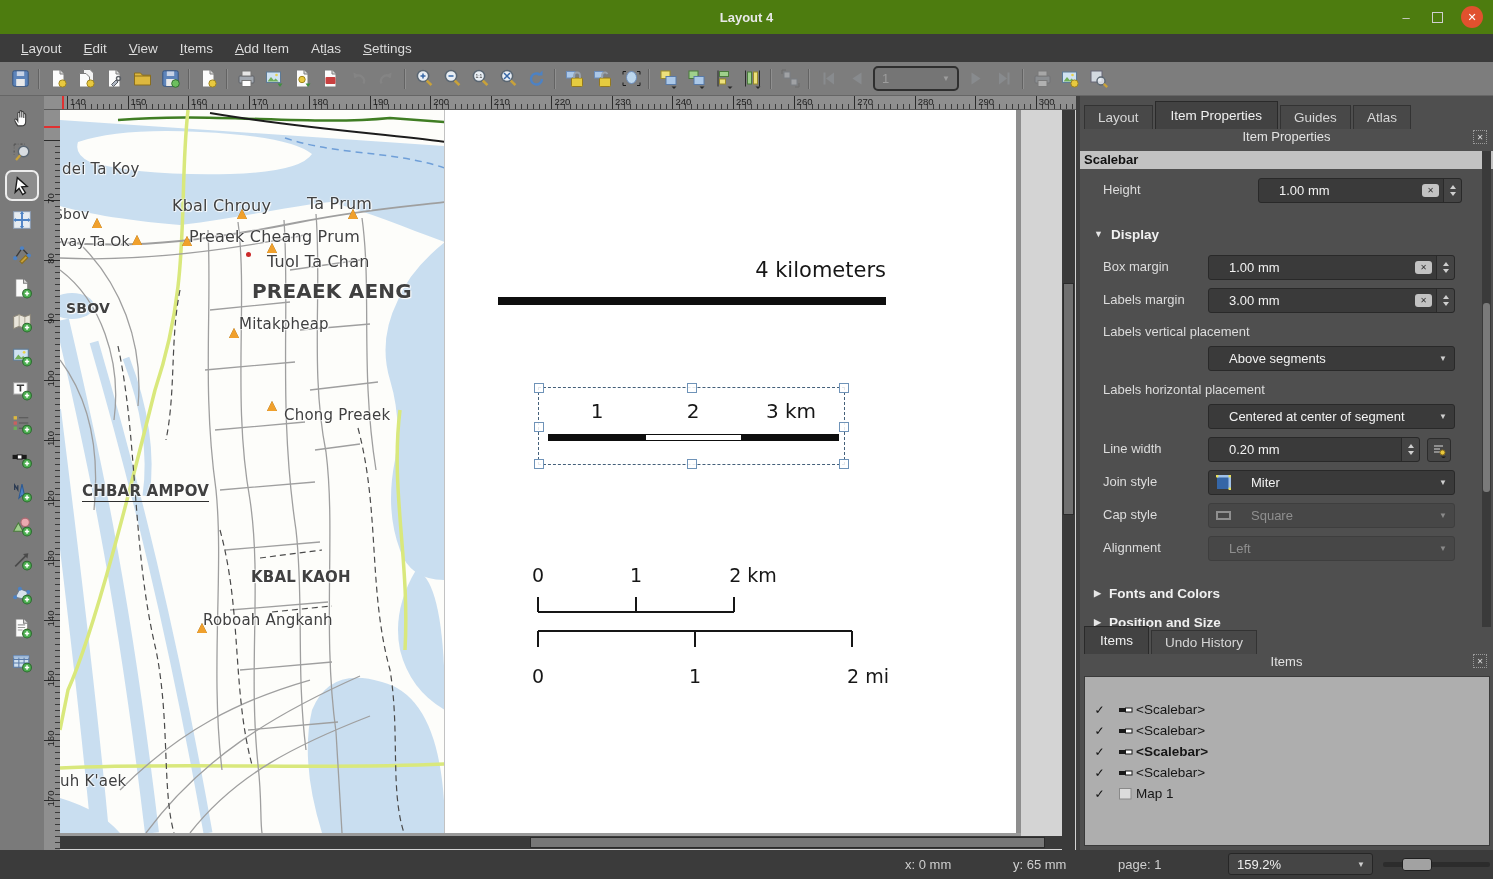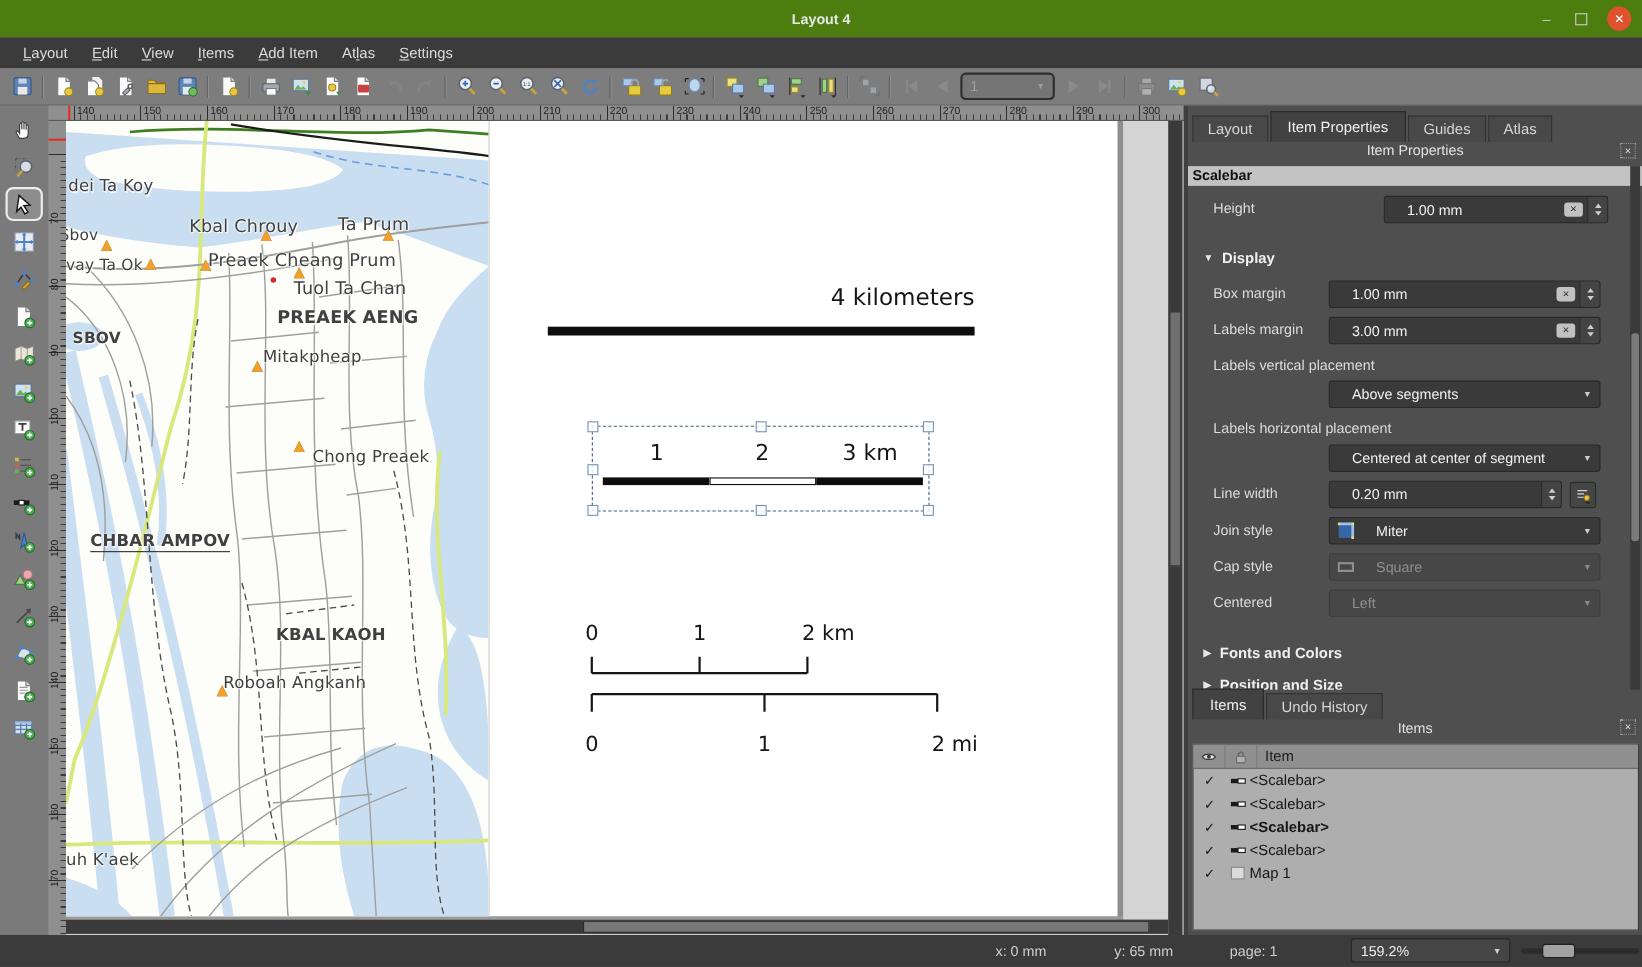--- a/index.html
+++ b/index.html
@@ -641,21 +641,21 @@
         </g>
       </svg>
       <div>
           <span class="mlab" style="left:2px;top:50px;font-size:15px;font-weight:400">dei Ta Koy</span>
           <span class="mlab" style="left:-6px;top:96px;font-size:14px;font-weight:400">Sbov</span>
           <span class="mlab" style="left:0px;top:123px;font-size:14px;font-weight:400">vay Ta Ok</span>
           <span class="mlab" style="left:112px;top:86px;font-size:16px;font-weight:400">Kbal Chrouy</span>
           <span class="mlab" style="left:247px;top:84px;font-size:16px;font-weight:400">Ta Prum</span>
           <span class="mlab" style="left:129px;top:117px;font-size:16px;font-weight:400">Preaek Cheang Prum</span>
           <span class="mlab" style="left:207px;top:142px;font-size:16px;font-weight:400">Tuol Ta Chan</span>
-          <span class="mlab" style="left:192px;top:169px;font-size:16px;font-weight:600">PREAEK AENG</span>
+          <span class="mlab" style="left:192px;top:169px;font-size:20px;font-weight:600">PREAEK AENG</span>
           <span class="mlab" style="left:6px;top:190px;font-size:14px;font-weight:600">SBOV</span>
           <span class="mlab" style="left:179px;top:205px;font-size:15px;font-weight:400">Mitakpheap</span>
           <span class="mlab" style="left:224px;top:296px;font-size:15px;font-weight:400">Chong Preaek</span>
           <span class="mlab u" style="left:22px;top:372px;font-size:15px;font-weight:700">CHBAR AMPOV</span>
           <span class="mlab" style="left:191px;top:458px;font-size:15px;font-weight:600">KBAL KAOH</span>
           <span class="mlab" style="left:143px;top:501px;font-size:15px;font-weight:400">Roboah Angkanh</span>
           <span class="mlab" style="left:0px;top:662px;font-size:15px;font-weight:400">uh K'aek</span>
         </div>
       <div>
           <div class="tri" style="left:32px;top:108px"></div>
@@ -834,21 +834,21 @@
             <svg width="15" height="15" viewBox="0 0 15 15">
                 <rect x="1" y="4" width="13" height="7" fill="none" stroke="#8f8f8f" stroke-width="2"></rect>
               </svg>
           </span>
           <span class="combo-val">Square</span>
           <span class="combo-arr">▼</span>
         </div>
       </div>
 
       <div class="prow" style="top:367px">
-        <span class="plabel">Centered</span>
+        <span class="plabel">Alignment</span>
         <div class="combo dis" style="left:128px;width:247px">
           <span class="combo-val">Left</span>
           <span class="combo-arr">▼</span>
         </div>
       </div>
 
       <div class="pgroup" style="top:414px">
         <span class="tri9">▶</span>
         <span>Fonts and Colors</span>
       </div>
@@ -862,35 +862,20 @@
         <div class="pscroll-thumb"></div>
       </div>
 
     <div class="itabs">
         <div class="ptab active">Items</div>
         <div class="ptab">Undo History</div>
       </div>
     <div class="ititle">Items</div>
     <div class="iclose">✕</div>
     <div class="itable">
-      <div class="ithead">
-        <span class="col1">
-          <svg width="16" height="14" viewBox="0 0 16 14">
-              <path d="M2 7c2.5-3.3 9.5-3.3 12 0-2.5 3.3-9.5 3.3-12 0z" fill="#ececec" stroke="#3a3a3a"></path>
-              <circle cx="8" cy="7" r="1.8" fill="#3a3a3a"></circle>
-            </svg>
-        </span>
-        <span class="col2">
-          <svg width="16" height="14" viewBox="0 0 16 14">
-              <rect x="4" y="6.5" width="8" height="6" rx="1" fill="#b0b0b0" stroke="#6a6a6a"></rect>
-              <path d="M5.8 6.5V5a2.2 2.2 0 0 1 4.4 0v1.5" fill="none" stroke="#6a6a6a" stroke-width="1.4"></path>
-            </svg>
-        </span>
-        <span class="col3">Item</span>
-      </div>
       <div class="irows">
           <div class="irow">
             <span class="chk">✓</span>
             <span class="iicon">
               <svg width="15" height="14" viewBox="0 0 15 14">
                 <rect x="1" y="5" width="6.5" height="4" fill="#1a1a1a"></rect>
                 <rect x="7.5" y="5" width="6.5" height="4" fill="#fff" stroke="#1a1a1a"></rect>
               </svg>
             </span>
             <span class="lbl">&lt;Scalebar&gt;</span>

